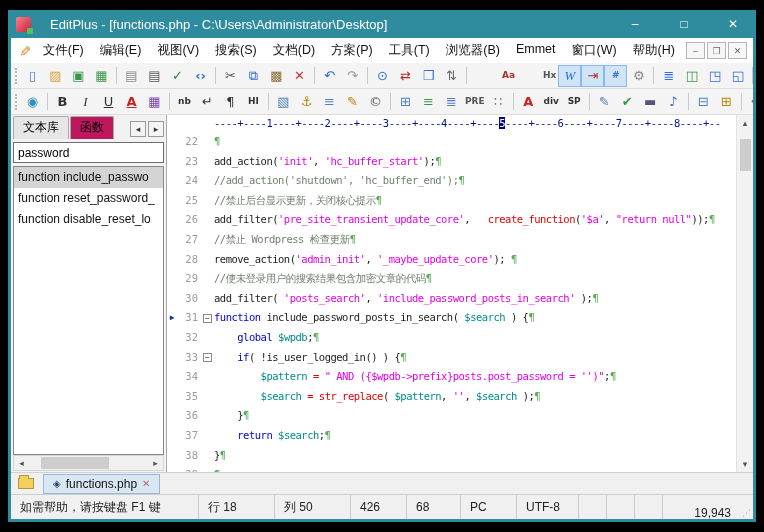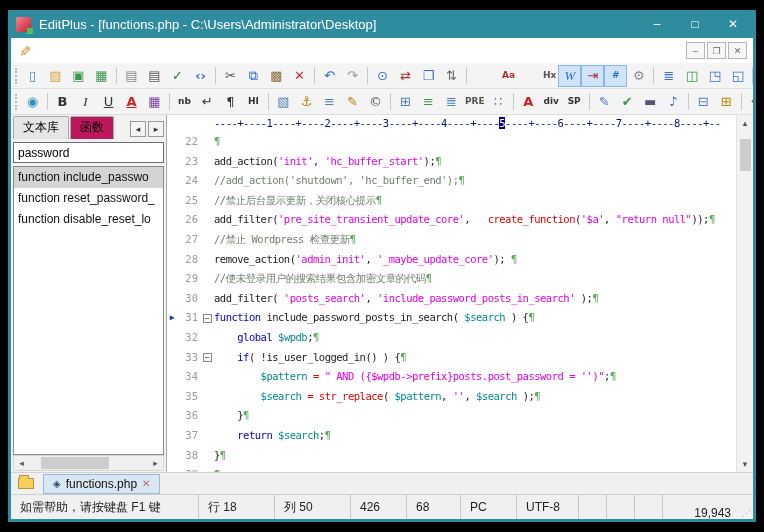--- a/index.html
+++ b/index.html
@@ -1,21 +1,21 @@
 <!DOCTYPE html>
 <html><head>
 <meta charset="utf-8">
 <style>
   * { box-sizing: border-box; margin: 0; padding: 0; }
   html,body { width:764px; height:532px; background:#000; overflow:hidden;
     font-family:"Liberation Sans", sans-serif; }
   .window { position:absolute; left:8px; top:10px; width:748px; height:512px;
     background:var(--teal,#2e8c9e); display:flex; flex-direction:column; }
   
-  .titlebar { height:28px; display:flex; align-items:center; gap:8px; padding:0 8px; color:#fff; font-size:13px; }
+  .titlebar { height:28px; display:flex; align-items:center; gap:19px; padding:0 8px; color:#fff; font-size:13px; }
   .logo { width:15px; height:15px; border-radius:2px;
     background:linear-gradient(135deg,#f2858d 0%,#e04a5a 55%,#b82838 100%); position:relative; flex:0 0 auto; }
   .logo::after { content:""; position:absolute; right:-2px; bottom:-2px; width:6px; height:6px;
     background:#58c058; border-radius:1px; }
   .title-text { flex:1; white-space:nowrap; overflow:hidden; }
   .winbtn { width:30px; height:22px; display:flex; align-items:center; justify-content:center; font-size:12px; color:#fff; }
   
   .menubar { height:25px; background:#fff; display:flex; align-items:center; padding:0 4px; font-size:12.5px; color:#111; }
   .pencil { color:#d98b2b; font-size:14px; margin:0 4px; transform:rotate(90deg); }
   .mitem { padding:2px 8px; white-space:nowrap; }
@@ -94,20 +94,33 @@
   <div class="titlebar">
     <span class="logo"></span>
     <span class="title-text">EditPlus - [functions.php - C:\Users\Administrator\Desktop]</span>
     <span class="winbtn">–</span>
     <span class="winbtn">□</span>
     <span class="winbtn">✕</span>
   </div>
   <div class="inner">
     <div class="menubar">
       <span class="pencil">✎</span>
+      <span style="display:flex;">
+          <span class="mitem">文件(F)</span>
+          <span class="mitem">编辑(E)</span>
+          <span class="mitem">视图(V)</span>
+          <span class="mitem">搜索(S)</span>
+          <span class="mitem">文档(D)</span>
+          <span class="mitem">方案(P)</span>
+          <span class="mitem">工具(T)</span>
+          <span class="mitem">浏览器(B)</span>
+          <span class="mitem">Emmet</span>
+          <span class="mitem">窗口(W)</span>
+          <span class="mitem">帮助(H)</span>
+        </span>
       <span class="mdi">
           <span class="mdibtn">–</span>
           <span class="mdibtn">❐</span>
           <span class="mdibtn">✕</span>
         </span>
     </div>
     <div class="toolbar">
       <span class="grip"></span>
       <span style="display:flex;align-items:center;">
           <span class="tbtn">

